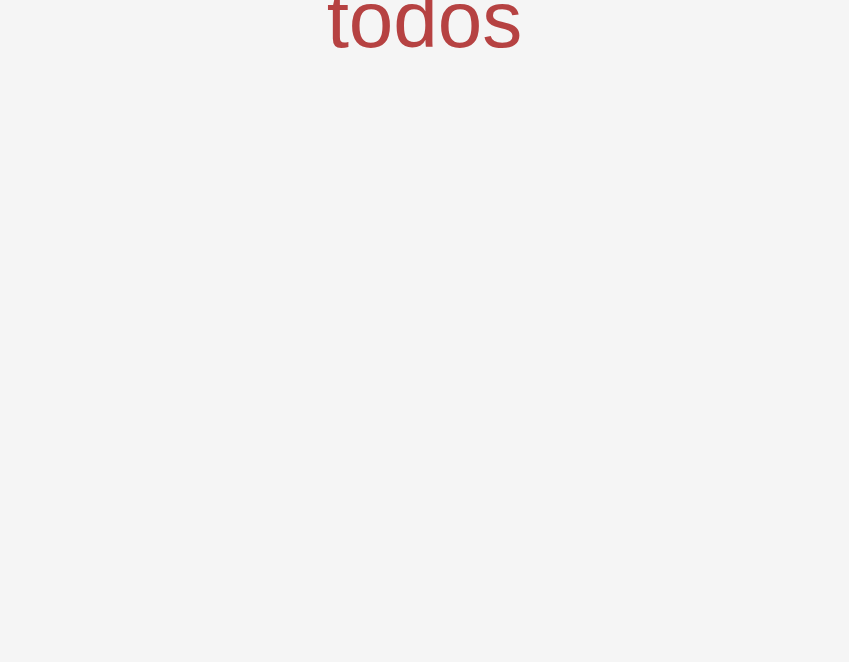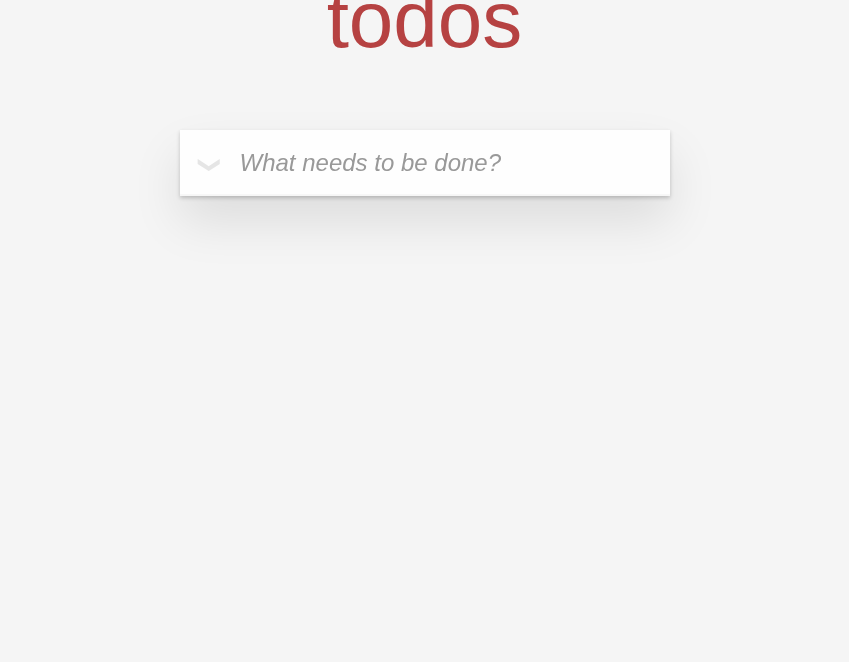--- a/index.html
+++ b/index.html
@@ -150,17 +150,13 @@
       font-size: inherit;
       font-weight: inherit;
       color: inherit;
     }
   </style>
 </head>
 <body>
 
 <section class="todoapp">
   <h1 class="title">todos</h1>
-  <header class="header">
-    <label class="toggle-all-label"></label>
-    <input class="new-todo" autofocus="" placeholder="What needs to be done?" style="">
-  </header>
 </section>
 
 </body></html>

